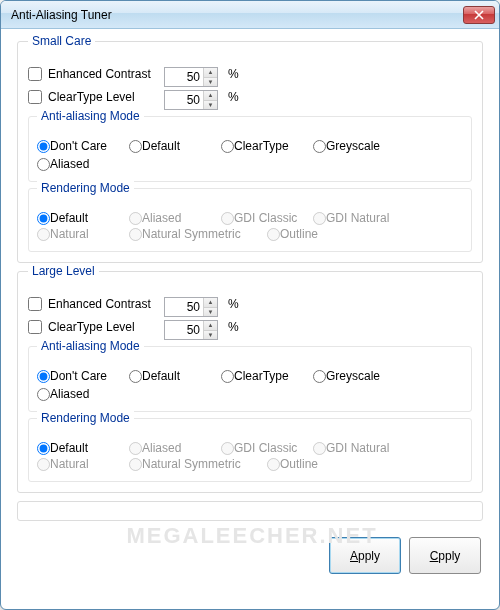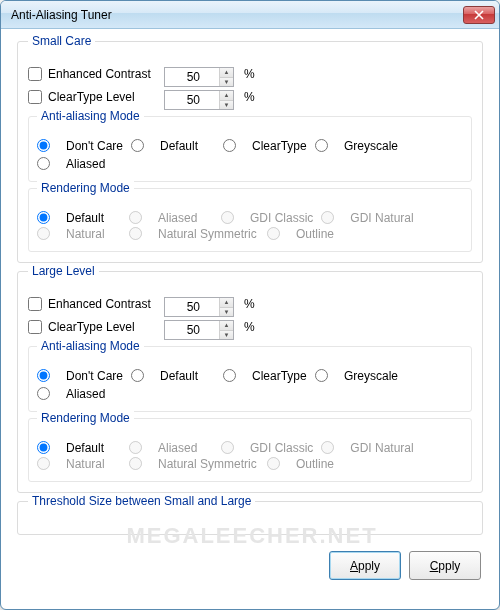--- a/index.html
+++ b/index.html
@@ -66,21 +66,20 @@
   margin-bottom: -10px;
 }
 .row { display: flex; gap: 6px; margin: 3px 0; }
 .chk { width: 14px; height: 14px; }
 .chklabel { color: #000; min-width: 110px; }
 .spinner {
   display: inline-flex; align-items: stretch;
   border: 1px solid #abadb3;
   height: 20px;
   background: #fff;
-  gap: 16px;
 }
 .spinner input {
   border: none; width: 38px; text-align: right; padding: 0 3px;
   font-family: inherit; font-size: 12px; outline: none;
 }
 .spinner .arrows {
   display: flex; flex-direction: column;
   border-left: 1px solid #d0d0d0;
   width: 14px;
 }
@@ -101,29 +100,29 @@
   position: relative;
   top: -14px;
   background: #fff;
   display: inline-block;
   padding: 0 4px;
   color: #003399;
   font-size: 12px;
   margin-bottom: -10px;
 }
 .radio-row { display: flex; flex-wrap: wrap; gap: 4px 8px; margin: 2px 0; }
-.radio-item { display: inline-flex; align-items: flex-start; gap: 16px; min-width: 84px; }
+.radio-item { display: inline-flex; align-items: flex-end; gap: 0; min-width: 84px; }
 .radio-item.disabled { color: #999; }
 .radio-item input { width: 13px; height: 13px; }
 .buttons {
   display: flex; justify-content: flex-end; gap: 8px;
   padding: 8px 2px 2px 2px;
 }
 .btn {
-  min-width: 72px; height: 29px;
+  min-width: 72px; height: 37px;
   border: 1px solid #8b8b8b;
   border-radius: 3px;
   background: linear-gradient(to bottom, #fdfdfd, #e9e9e9);
   font-family: inherit; font-size: 12px;
   cursor: pointer;
   padding: 0 12px;
 }
 .btn.default {
   border: 1px solid #3c7fb1;
   box-shadow: 0 0 0 1px #a8d8f0 inset;
@@ -334,21 +333,20 @@
             </label>
           <label class="radio-item disabled">
               <input type="radio" name="lrm" disabled="" style="">
               <span>Outline</span>
             </label>
         </div>
       </div>
     </div>
 
     <div class="groupbox">
-      <span class="legend">Threshold Size between Small and Large</span>
     </div>
 
     <div class="watermark">MEGALEECHER.NET</div>
 
     <div class="buttons">
       <button class="btn default"><span class="underline">A</span><span>pply</span></button>
       <button class="btn"><span class="underline">C</span><span>pply</span></button>
     </div>
 
   </div>

